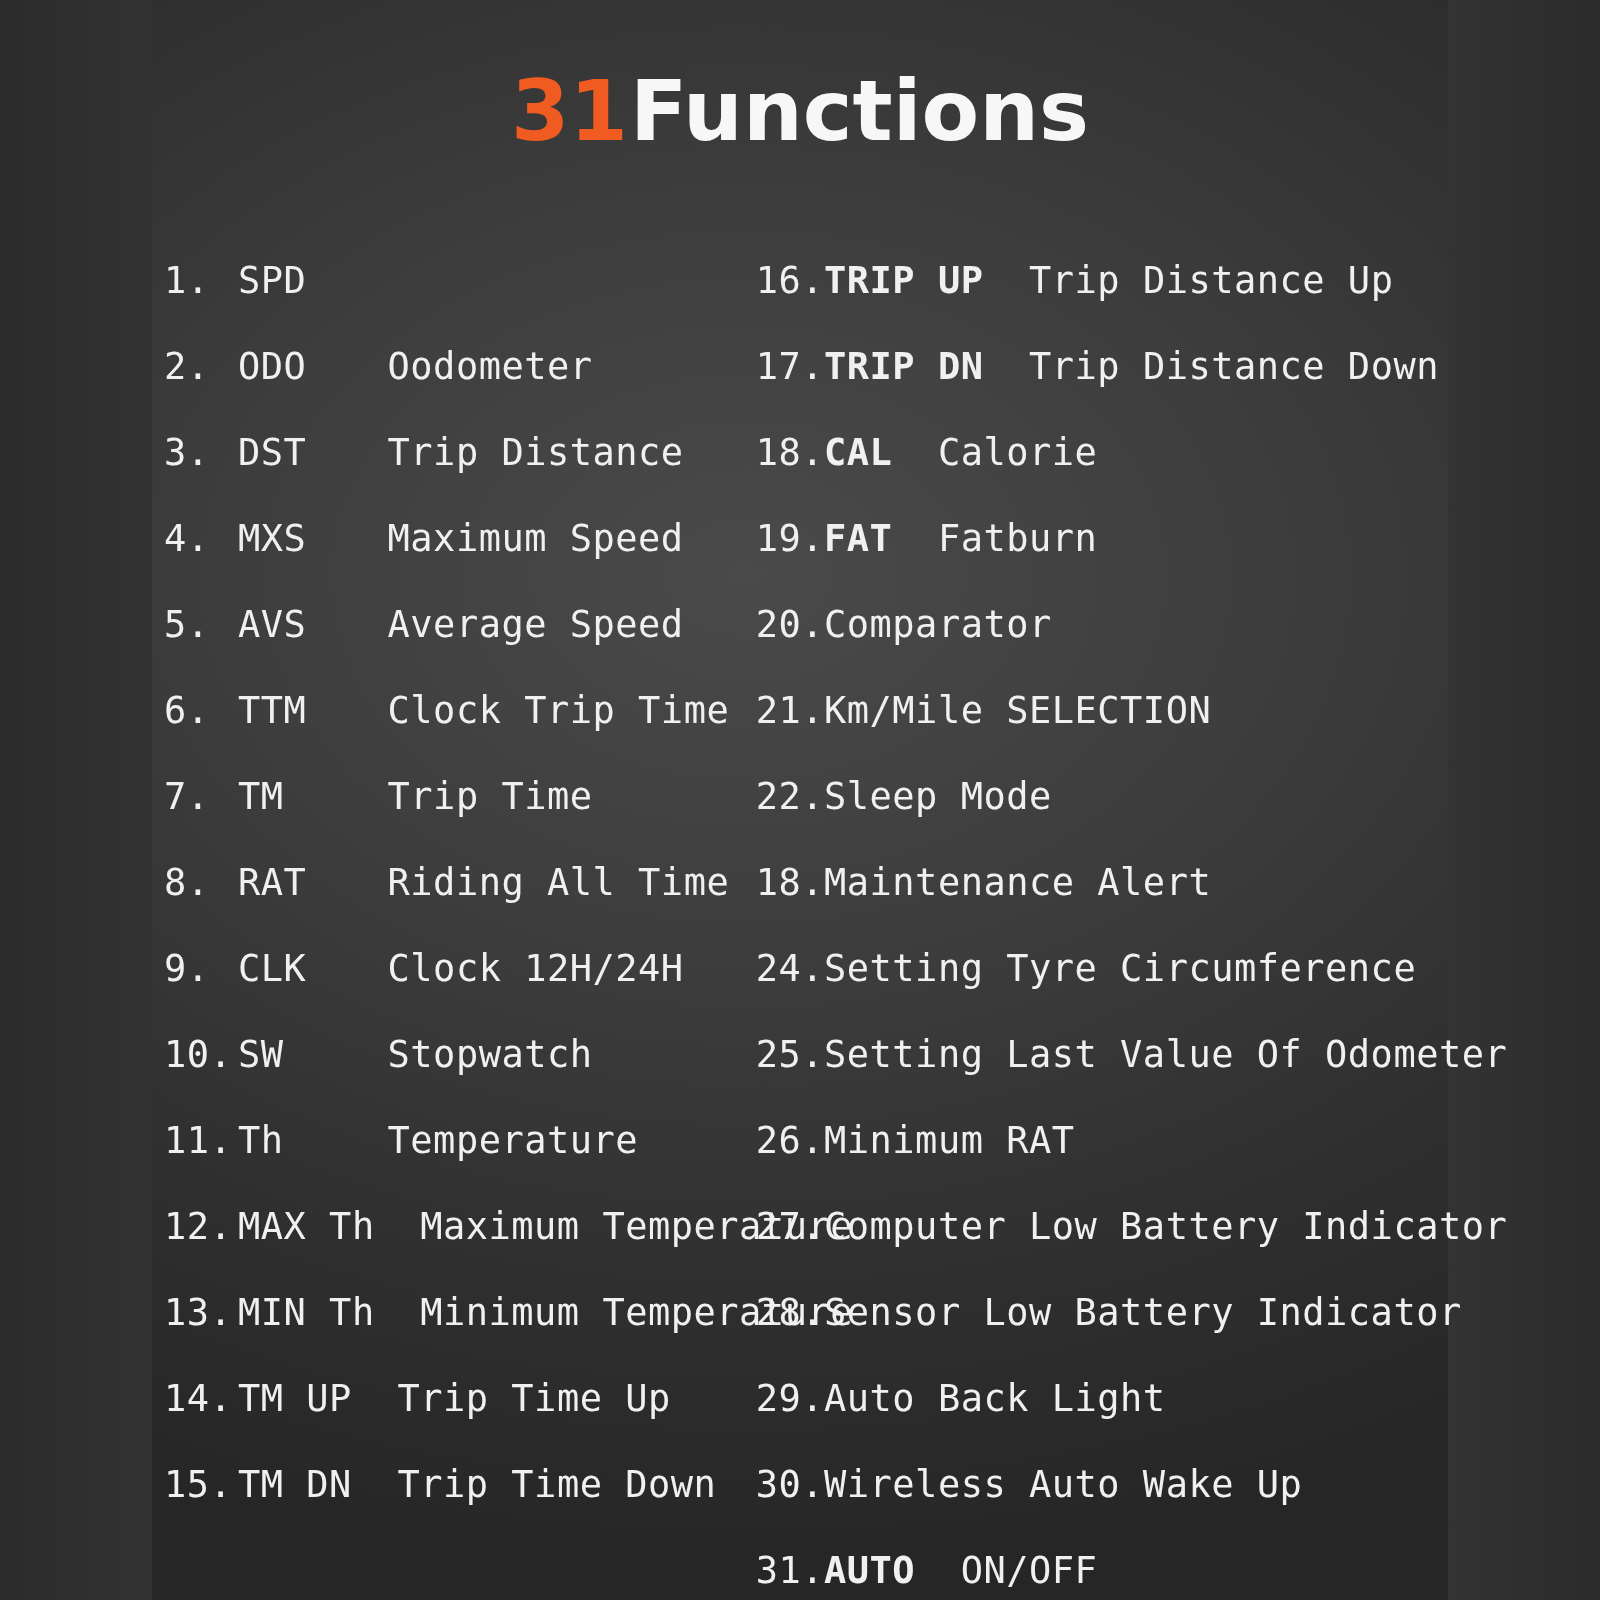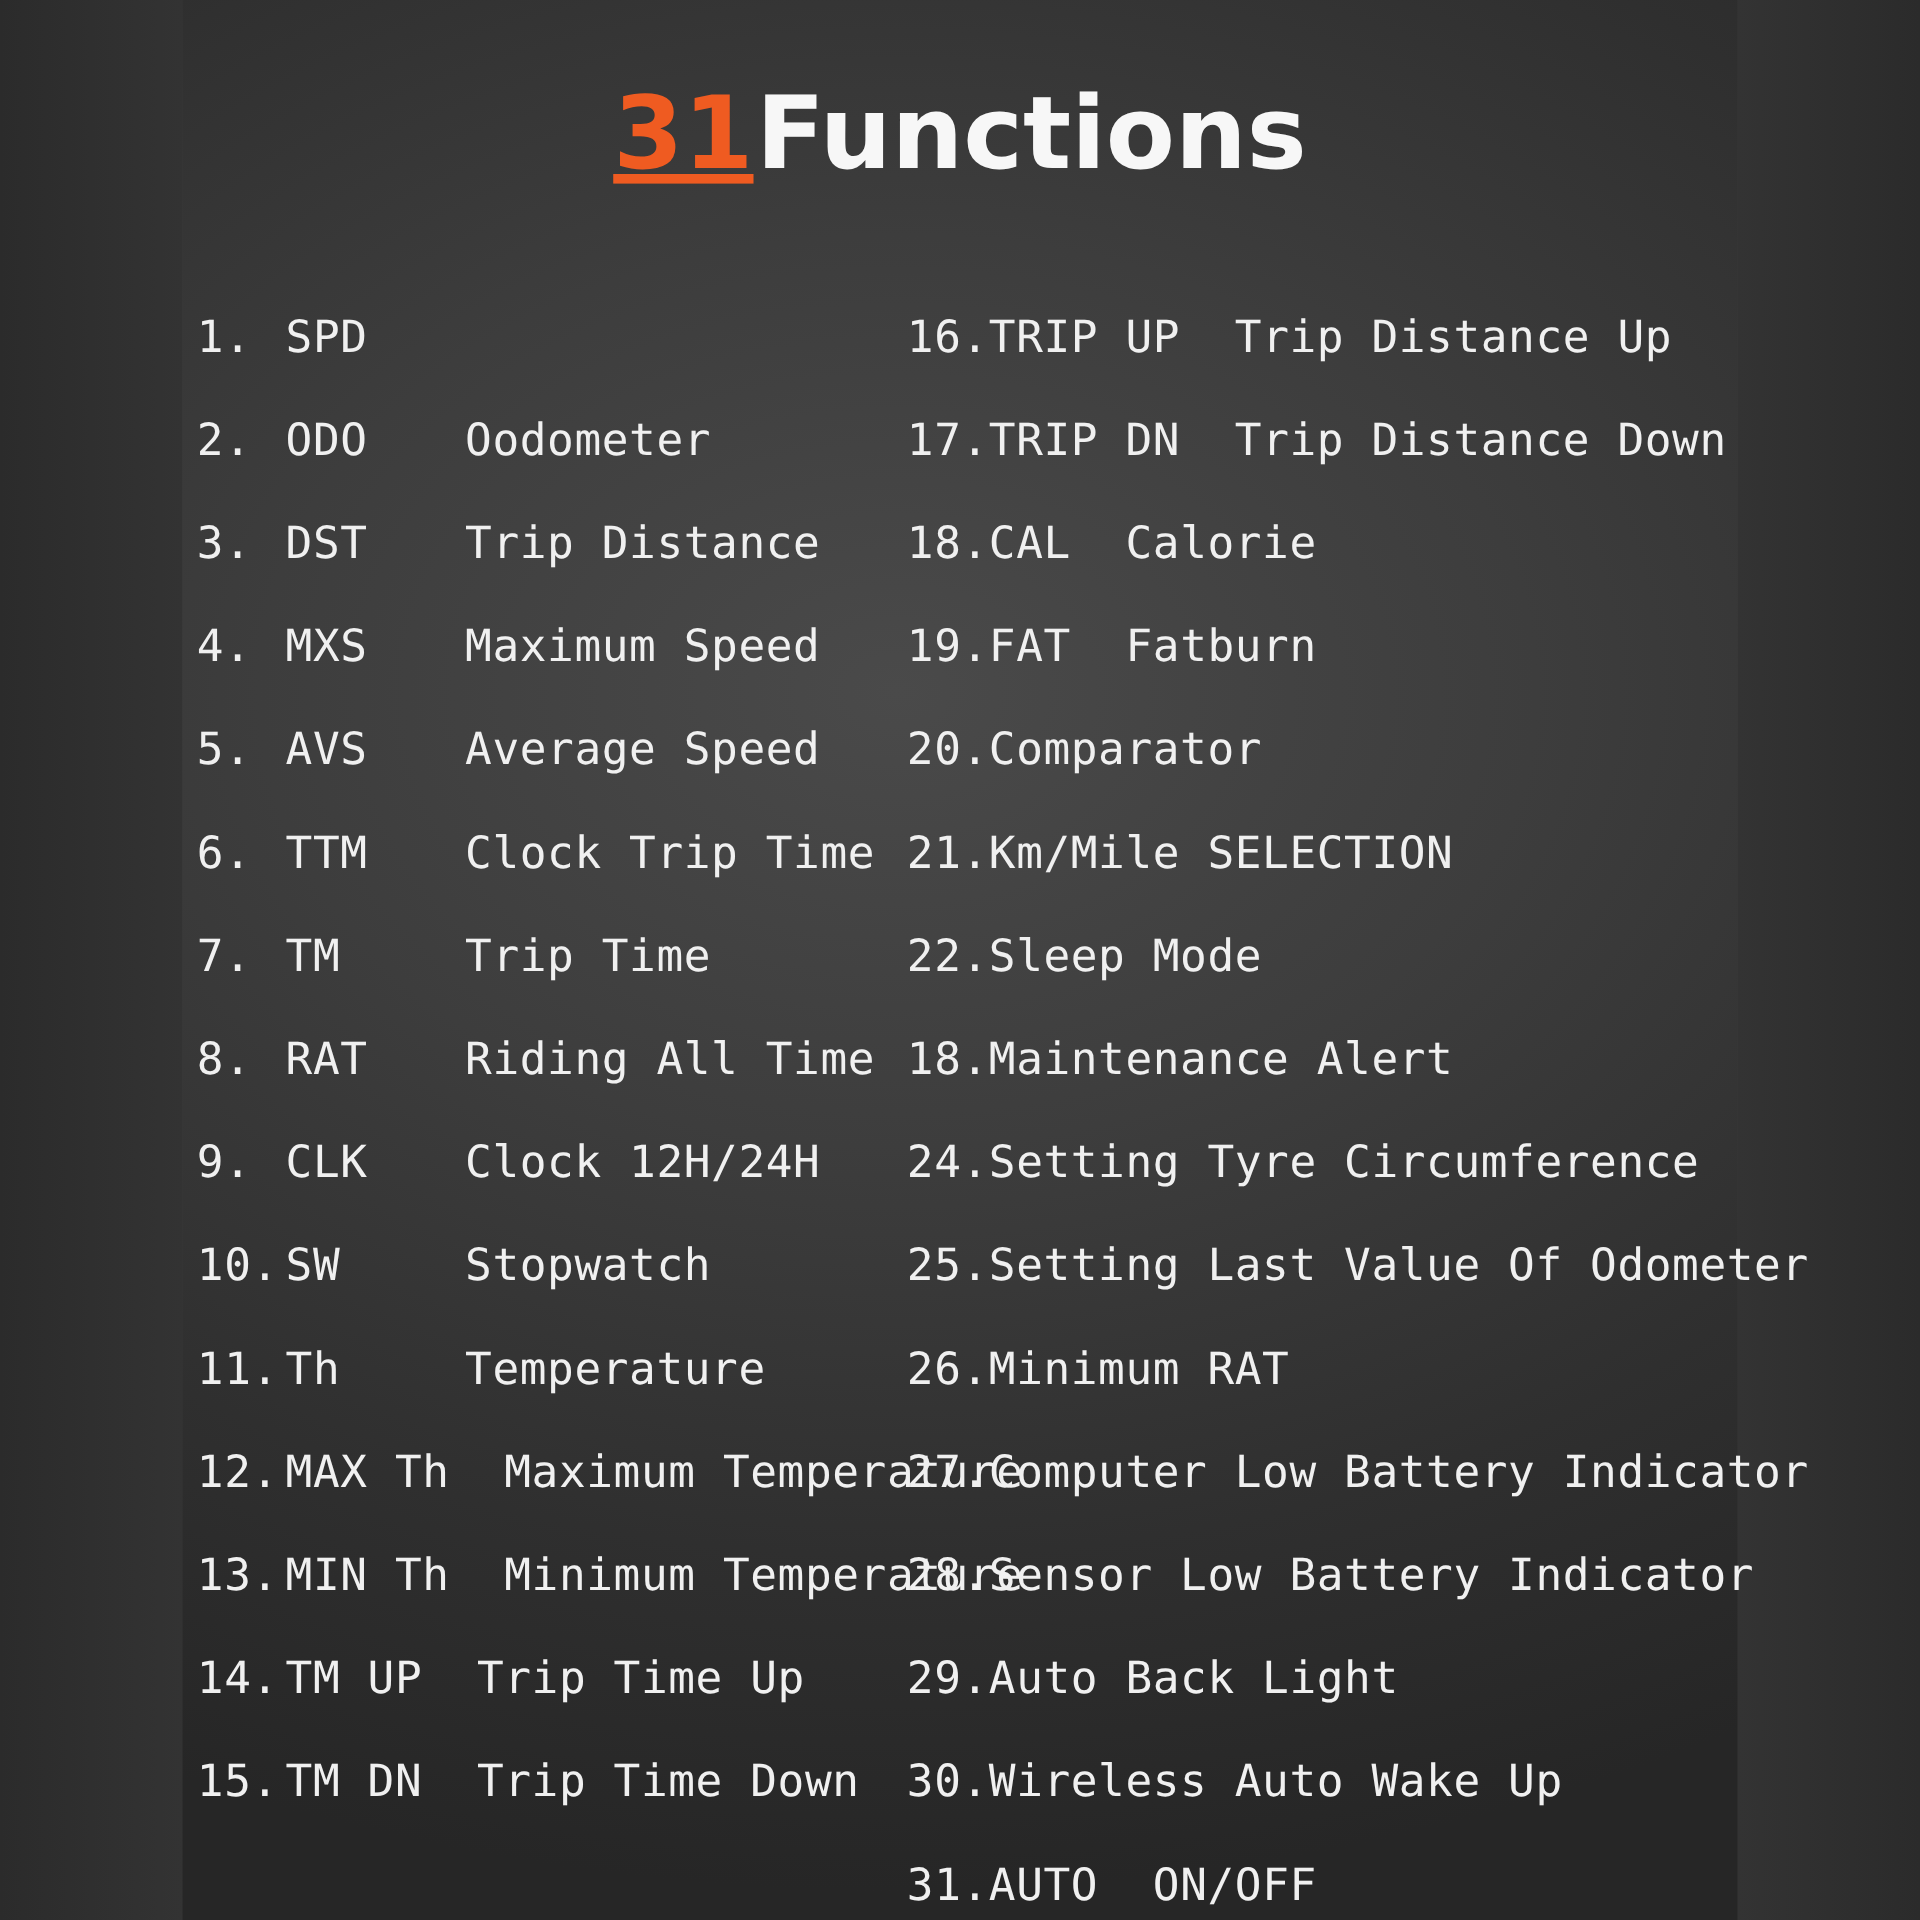--- a/index.html
+++ b/index.html
@@ -49,21 +49,20 @@
     text-align: center;
     font-family: "DejaVu Sans", sans-serif;
     font-weight: bold;
     font-size: 84px;
     letter-spacing: 0px;
     color: #f2f2f2;
     white-space: nowrap;
   }
   .title .num {
     color: #ef5b21;
-    text-decoration: underline;
   }
   .title .word {
     color: #f7f7f7;
     margin-left: 2px;
   }
 
   .columns {
     position: absolute;
     left: 0;
     top: 238px;
@@ -98,21 +97,21 @@
     text-align: left;
     flex: 0 0 auto;
   }
   .abbr {
     flex: 0 0 auto;
   }
   .desc {
     flex: 0 0 auto;
   }
   .col-left .abbr { min-width: 104px; }
-  .col-right .abbr { min-width: 0; padding-right: 0; }
+  .col-right .abbr { min-width: 0; padding-right: 0; font-weight: bold; }
   .col-right .idx { min-width: 78px; text-align: right; }
   .gap { display:inline-block; }
 </style>
 </head>
 <body>
 
 <div class="page">
   <div class="side-left"></div>
   <div class="side-right"></div>
 

